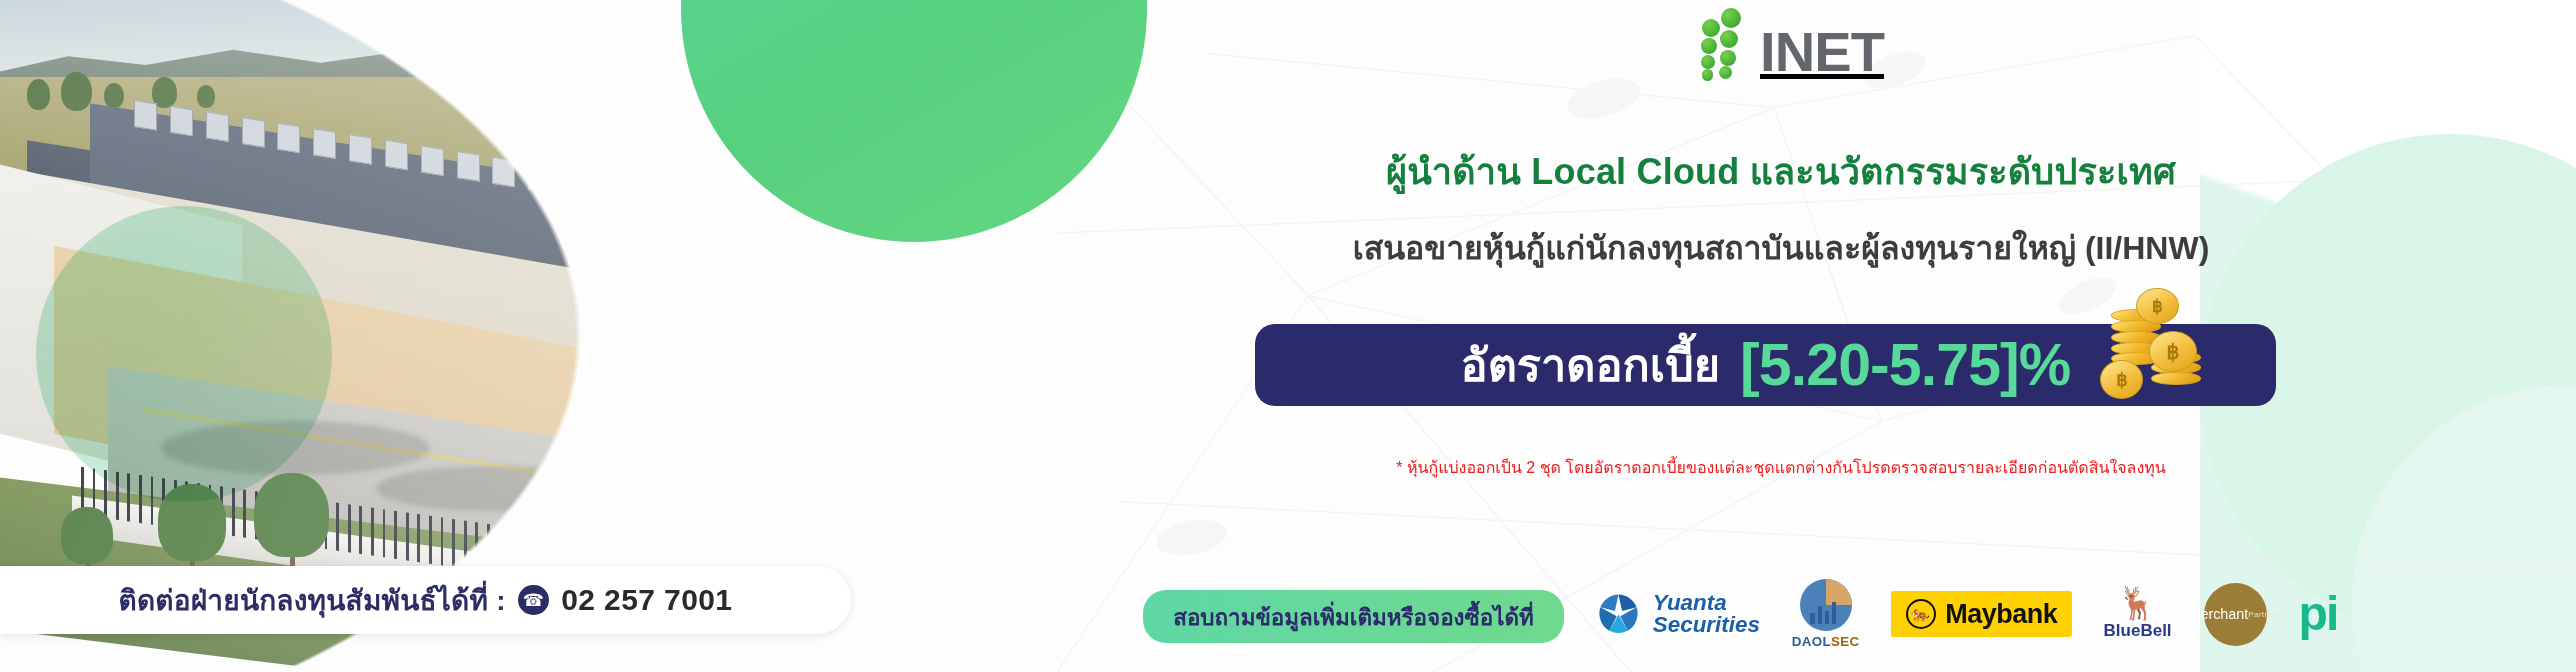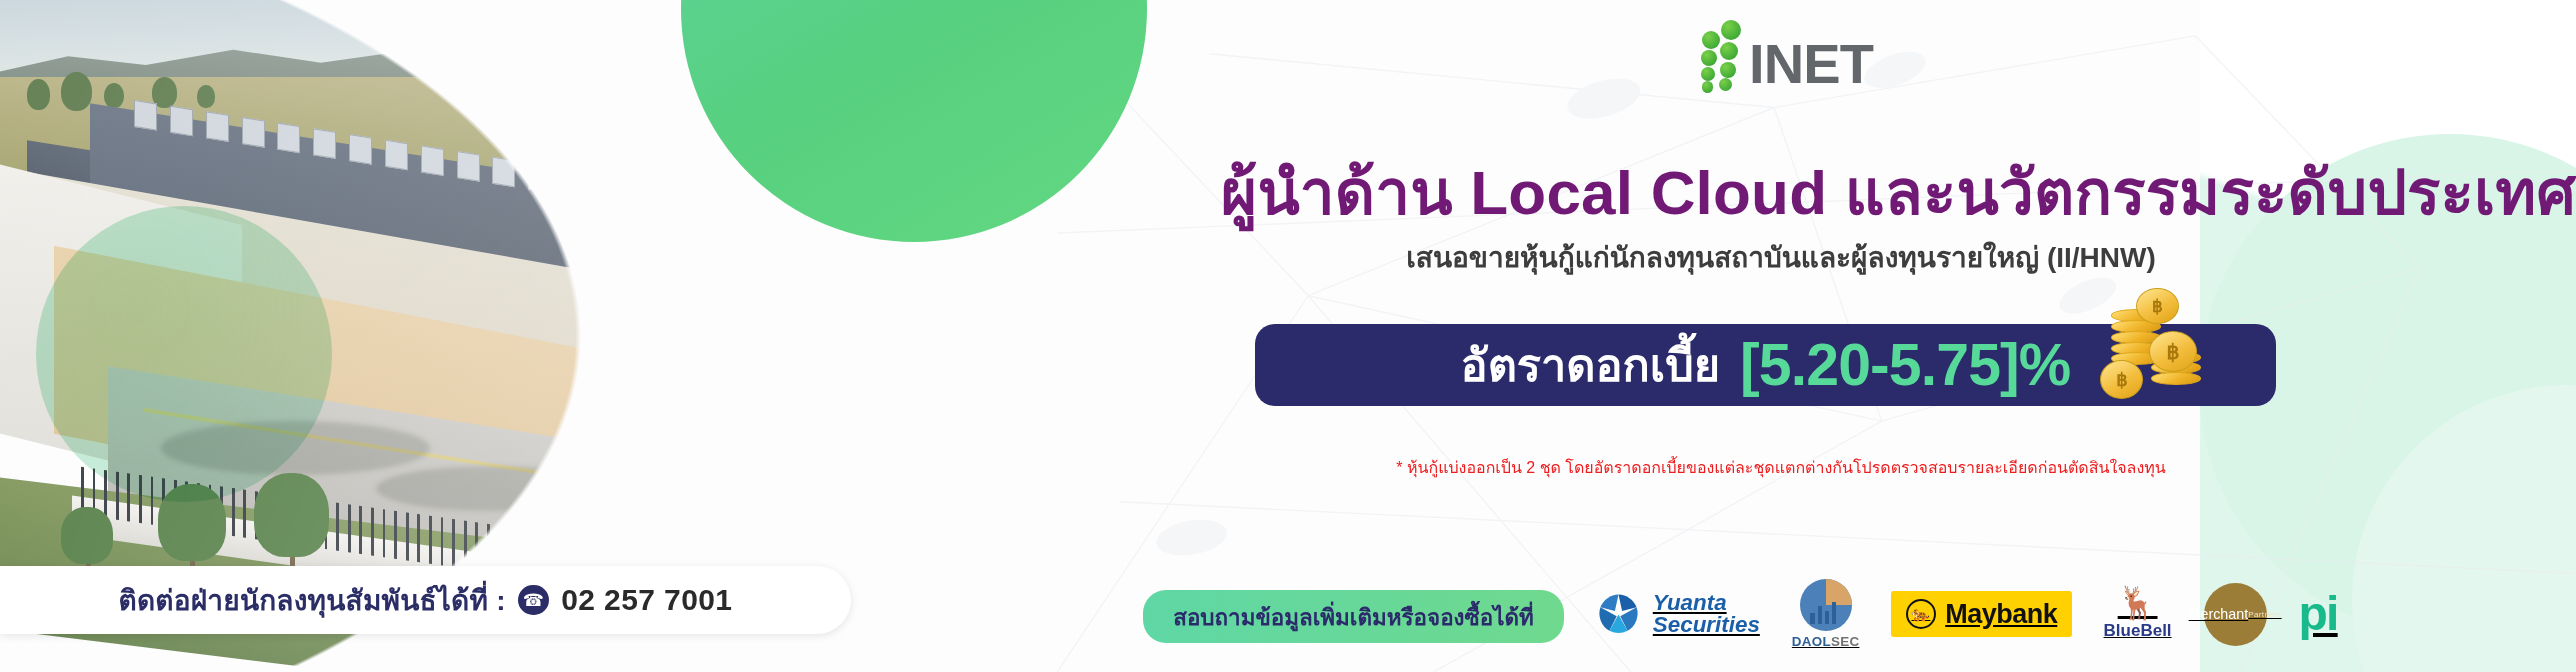--- a/index.html
+++ b/index.html
@@ -115,33 +115,33 @@
     box-shadow:0 1.8px 9px rgba(0,0,0,.10);
   }
   .contact-label { font-size:28px; color:#2b2d66; font-weight:700; letter-spacing:0.2px; }
   .phone-icon { width:30.5px; height:30.5px; border-radius:50%; background:#2b2d66;
     display:flex; align-items:center; justify-content:center; color:#fff; font-size:17px; }
   .contact-number { font-size:30px; color:#2a2a2a; font-weight:700; letter-spacing:0.4px; }
 
   
   .content { position:absolute; left:986px; top:0; width:1590px; height:672px; }
 
-  .logo { position:absolute; left:712px; top:20px; display:flex; align-items:flex-end; gap:1px; }
+  .logo { position:absolute; left:712px; top:8px; display:flex; align-items:flex-end; gap:12px;text-decoration:underline; }
   .logo-dots { position:relative; width:50px; height:70px; }
   .dot { position:absolute; border-radius:50%;
          background:radial-gradient(circle at 34% 30%, #7ad04a, #3ea935 75%, #2f8f2c); }
   .logo-text { font-size:56px; font-weight:700; color:#63666a; letter-spacing:-0.9px; line-height:.92; }
 
   .headline {
-    position:absolute; left:0; right:0; top:143px; text-align:right;
-    font-size:62px; font-weight:700; color:#701a75; letter-spacing:0.2px;
+    position:absolute; left:0; right:0; top:143px; text-align:center;
+    font-size:36px; font-weight:700; color:#15803d; letter-spacing:0.2px;
   }
   .subheadline {
-    position:absolute; left:0; right:0; top:235px; text-align:center;
-    font-size:28px; font-weight:600; color:#3d3d3d;
+    position:absolute; left:0; right:0; top:222px; text-align:center;
+    font-size:32px; font-weight:600; color:#3d3d3d;
   }
 
   .rate-box {
     position:absolute; left:269px; top:324px; width:1021px; height:82px;
     background:#2b2a6b; border-radius:20px;
     display:flex; align-items:center; justify-content:center; gap:20px;
   }
   .rate-label { font-size:45px; font-weight:700; color:#ffffff; }
   .rate-value { font-size:59px; font-weight:700; color:#57d99a; letter-spacing:-0.9px; }
   .coins { position:absolute; right:65px; top:-20px; width:116px; height:115px; }
@@ -165,38 +165,38 @@
   .cta-btn {
     position:absolute; left:157px; top:590px; width:421px; height:53px;
     border-radius:23px; border:none; cursor:pointer;
     background:linear-gradient(90deg,#5fd7a5,#6fd98e);
     color:#2b2a6b; font-size:22.4px; font-weight:600;
     font-family:"Liberation Sans", sans-serif;
   }
 
   .partners { position:absolute; left:609px; top:579px; height:70px;
               display:flex; align-items:center; gap:32px; }
-  .pl { display:flex; align-items:center;text-decoration:underline; }
+  .pl { display:flex; align-items:center; }
 
   
   .yuanta { display:flex; align-items:center; gap:10.8px; }
   .yuanta-mark { position:relative; width:47px; height:47px; }
   .yuanta-txt { line-height:1.0; font-style:italic; font-weight:700; color:#1a5fa8; }
   .yuanta-txt .l1 { font-size:22.4px; }
   .yuanta-txt .l2 { font-size:22.4px; }
 
   
   .daol { display:flex; flex-direction:column; align-items:center; gap:2.7px; }
   .daol-mark { position:relative; width:52px; height:52px; border-radius:50%;
                background:#4b80b8; overflow:hidden; }
   .daol-q { position:absolute; right:0; top:0; width:26px; height:26px; background:#d8a468; }
   .daol-bars { position:absolute; left:10.8px; bottom:7.2px; display:flex; align-items:flex-end; gap:2.7px; }
   .daol-bars i { display:block; width:4.5px; background:#2e5f96; }
   .daol-txt { font-size:13.4px; font-weight:700; color:#2e5f96; letter-spacing:0.3px; }
-  .daol-txt span { color:#737373; }
+  .daol-txt span { color:#a16207; }
 
   
   .maybank { display:flex; align-items:center; gap:9px;
              background:#ffd100; padding:7.2px 14.3px; border-radius:2.7px; }
   .mb-mark { width:30.5px; height:30.5px; border-radius:50%; border:2.7px solid #111;
              display:flex; align-items:center; justify-content:center; font-size:15.2px; color:#111; }
   .mb-txt { font-size:27px; font-weight:700; color:#111; letter-spacing:-0.5px; }
 
   
   .bluebell { display:flex; flex-direction:column; align-items:center; gap:1.8px; }

